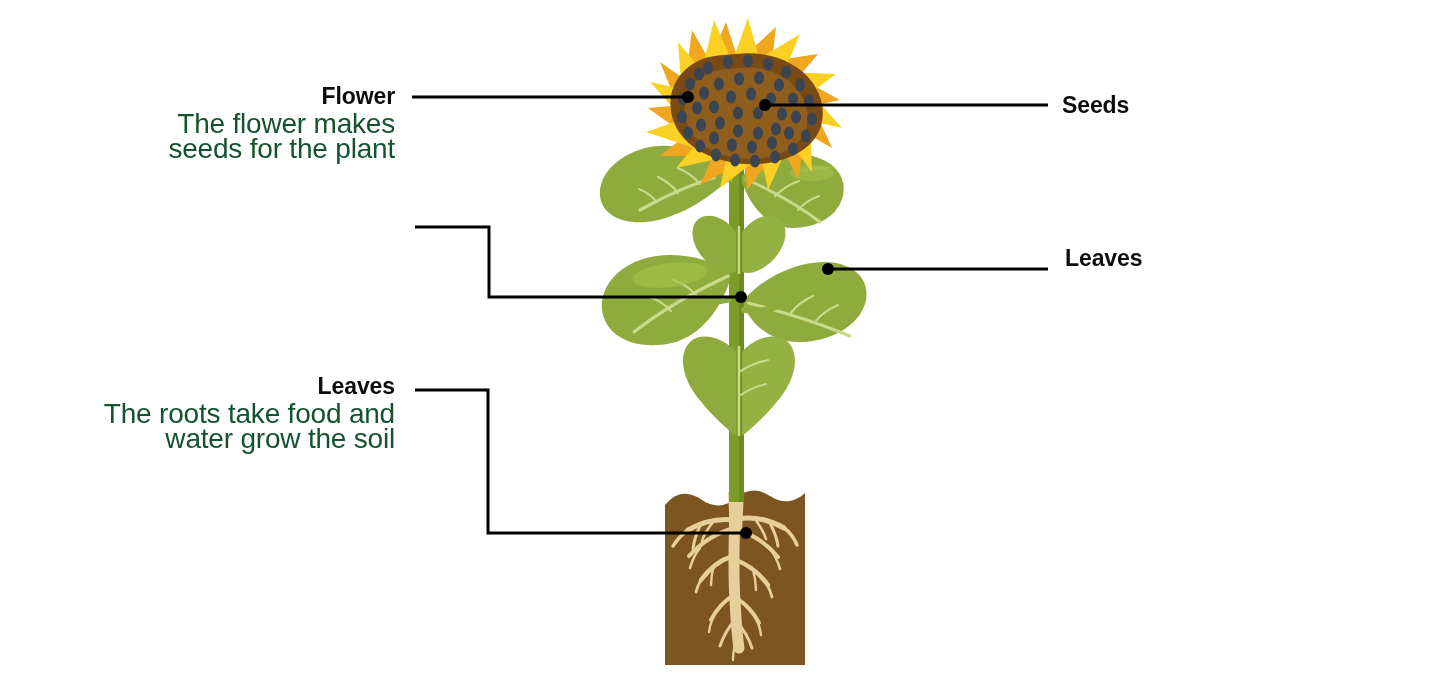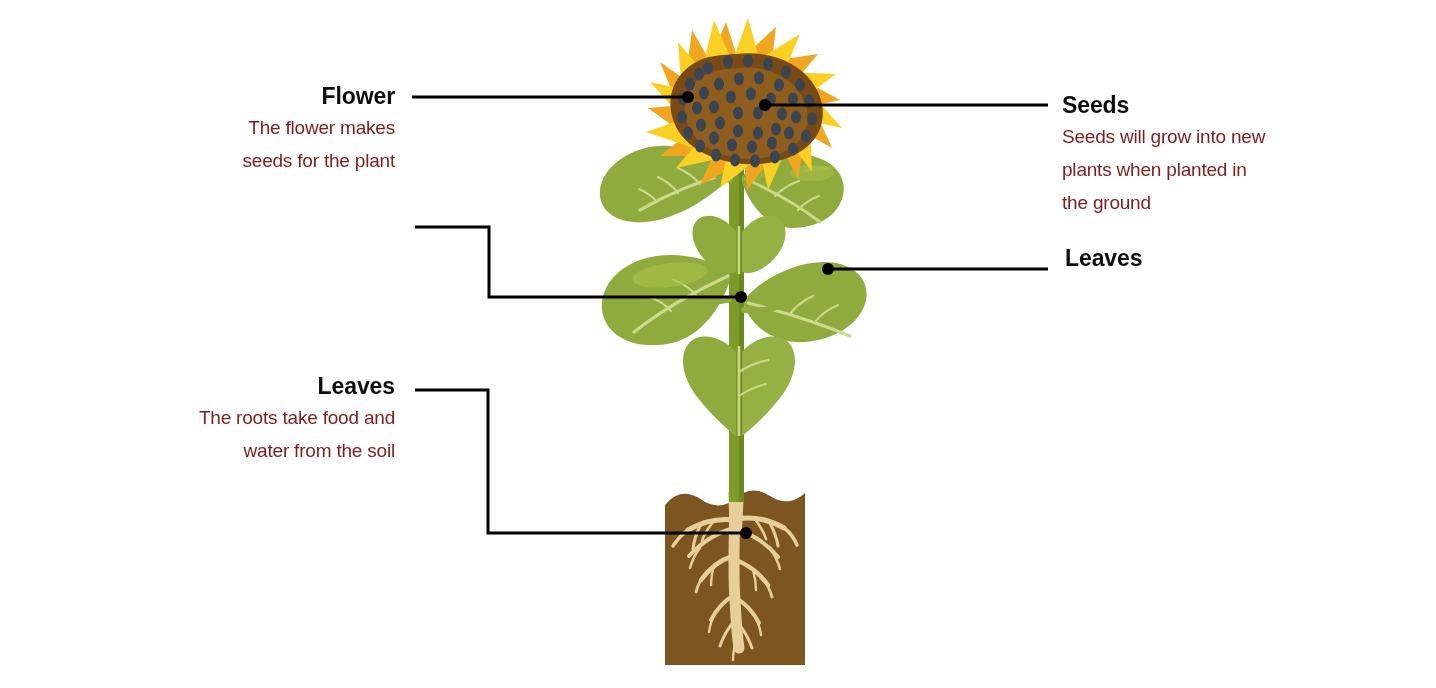--- a/index.html
+++ b/index.html
@@ -35,24 +35,24 @@
   }
   .callout .c-title {
     font-weight: bold;
     font-size: 23px;
     line-height: 29px;
     letter-spacing: -0.1px;
     color: #0d0d0d;
     display: block;
   }
   .callout .c-body {
-    font-size: 19px;
-    line-height: 33px;
+    font-size: 28px;
+    line-height: 25px;
     letter-spacing: -0.2px;
-    color: #7f1d1d;
+    color: #14532d;
     display: block;
     white-space: pre-line;
   }
   .callout.left { text-align: right; }
   .callout.right { text-align: left; }
 
   
   #callout-flower { left: 40px;  top: 82px;  width: 355px; }
   #callout-stem   { left: 40px;  top: 212px; width: 355px; }
   #callout-roots  { left: 40px;  top: 372px; width: 355px; }
@@ -334,27 +334,24 @@
   <div class="callout left" id="callout-flower">
     <span class="c-title">Flower</span>
     <span class="c-body">The flower makes
 seeds for the plant</span>
   </div>
 
 
   <div class="callout left" id="callout-roots">
     <span class="c-title">Leaves</span>
     <span class="c-body">The roots take food and
-water from the soil</span>
+water grow the soil</span>
   </div>
 
   <div class="callout right" id="callout-seeds">
     <span class="c-title">Seeds</span>
-    <span class="c-body">Seeds will grow into new
-plants when planted in
-the ground</span>
   </div>
 
   <div class="callout right" id="callout-leaves">
     <span class="c-title">Leaves</span>
   </div>
 
 </div>
 
 </body></html>

